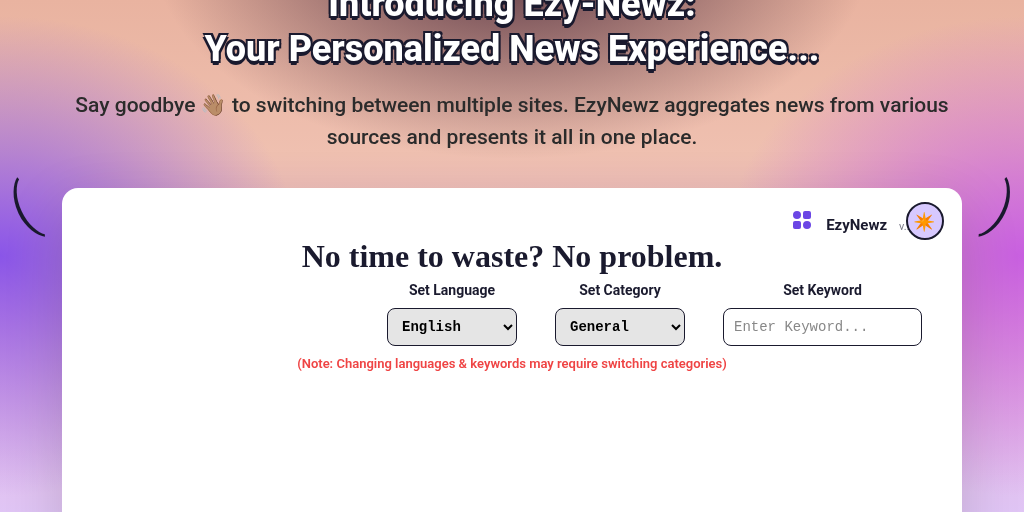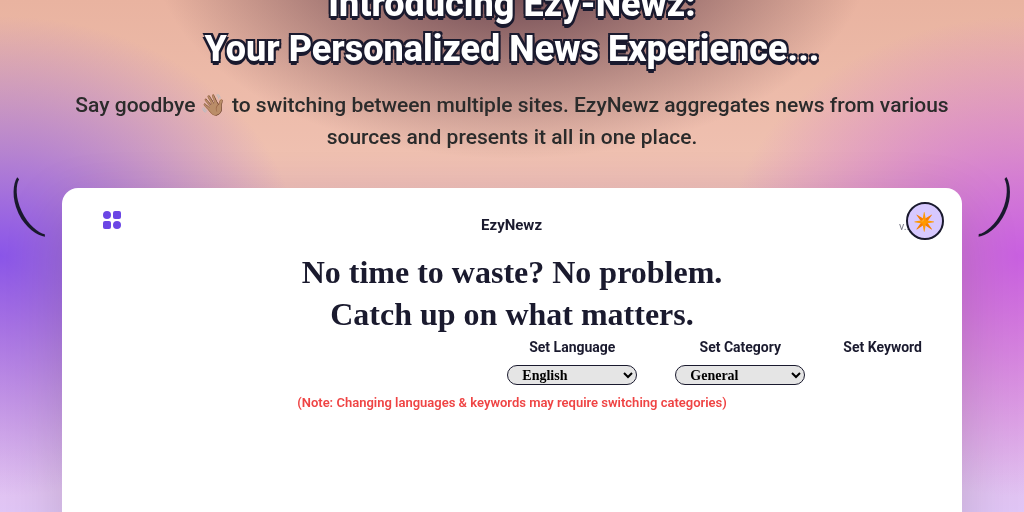--- a/index.html
+++ b/index.html
@@ -92,23 +92,23 @@
     border: 2px solid #1a1a2e;
     display: flex;
     align-items: center;
     justify-content: center;
     font-size: 18px;
   }
 
   .brand {
     display: flex;
     align-items: baseline;
-    justify-content: space-between;
-    gap: 2px;
-    margin-bottom: 18px;
+    justify-content: flex-end;
+    gap: 12px;
+    margin-bottom: 2px;
   }
   .brand-logo {
     display: inline-flex;
     vertical-align: middle;
     margin-right: 2px;
   }
   .brand-name {
     font-weight: 700;
     font-size: 15px;
     color: #1a1a2e;
@@ -142,27 +142,27 @@
     gap: 38px;
     margin-bottom: 10px;
   }
   .control { display: flex; flex-direction: column; align-items: center; gap: 10px; }
   .control-label {
     font-size: 14px;
     font-weight: 700;
     color: #1a1a2e;
   }
   select.ctrl, input.ctrl {
-    height: 20px;
+    height: 38px;
     border: 1.5px solid #1a1a2e;
-    border-radius: 16px;
+    border-radius: 8px;
     padding: 0 10px;
     font-size: 14px;
     font-weight: 600;
-    font-family: Liberation Serif, serif;
+    font-family: Liberation Mono, monospace;
     min-width: 130px;
   }
   select.ctrl {
     background: #e5e5e5;
     appearance: auto;
   }
   input.ctrl {
     background: #fff;
     font-weight: 500;
   }
@@ -207,36 +207,36 @@
         <rect x="1" y="11" width="8" height="8" rx="2" fill="#6b46e5"></rect>
         <rect x="11" y="11" width="8" height="8" rx="4" fill="#6b46e5"></rect>
       </svg>
     </span>
     <span class="brand-name">EzyNewz</span>
     <span class="brand-ver">v.2.0</span>
   </div>
 
   <h2 class="card-title">
     <span>No time to waste? No problem.</span><br>
-    <span>Catch up on what matters.</span>
   </h2>
 
 
   <div class="controls">
     <div class="control">
       <span class="control-label">Set Language</span>
       <select class="ctrl">
         <option>English</option>
       </select>
     </div>
     <div class="control">
       <span class="control-label">Set Category</span>
       <select class="ctrl">
         <option>General</option>
       </select>
     </div>
     <div class="control">
       <span class="control-label">Set Keyword</span>
+      <input class="ctrl" type="text" placeholder="Enter Keyword..." style="">
     </div>
   </div>
 
   <p class="note">(Note: Changing languages &amp; keywords may require switching categories)</p>
 </div>
 
 </body></html>

